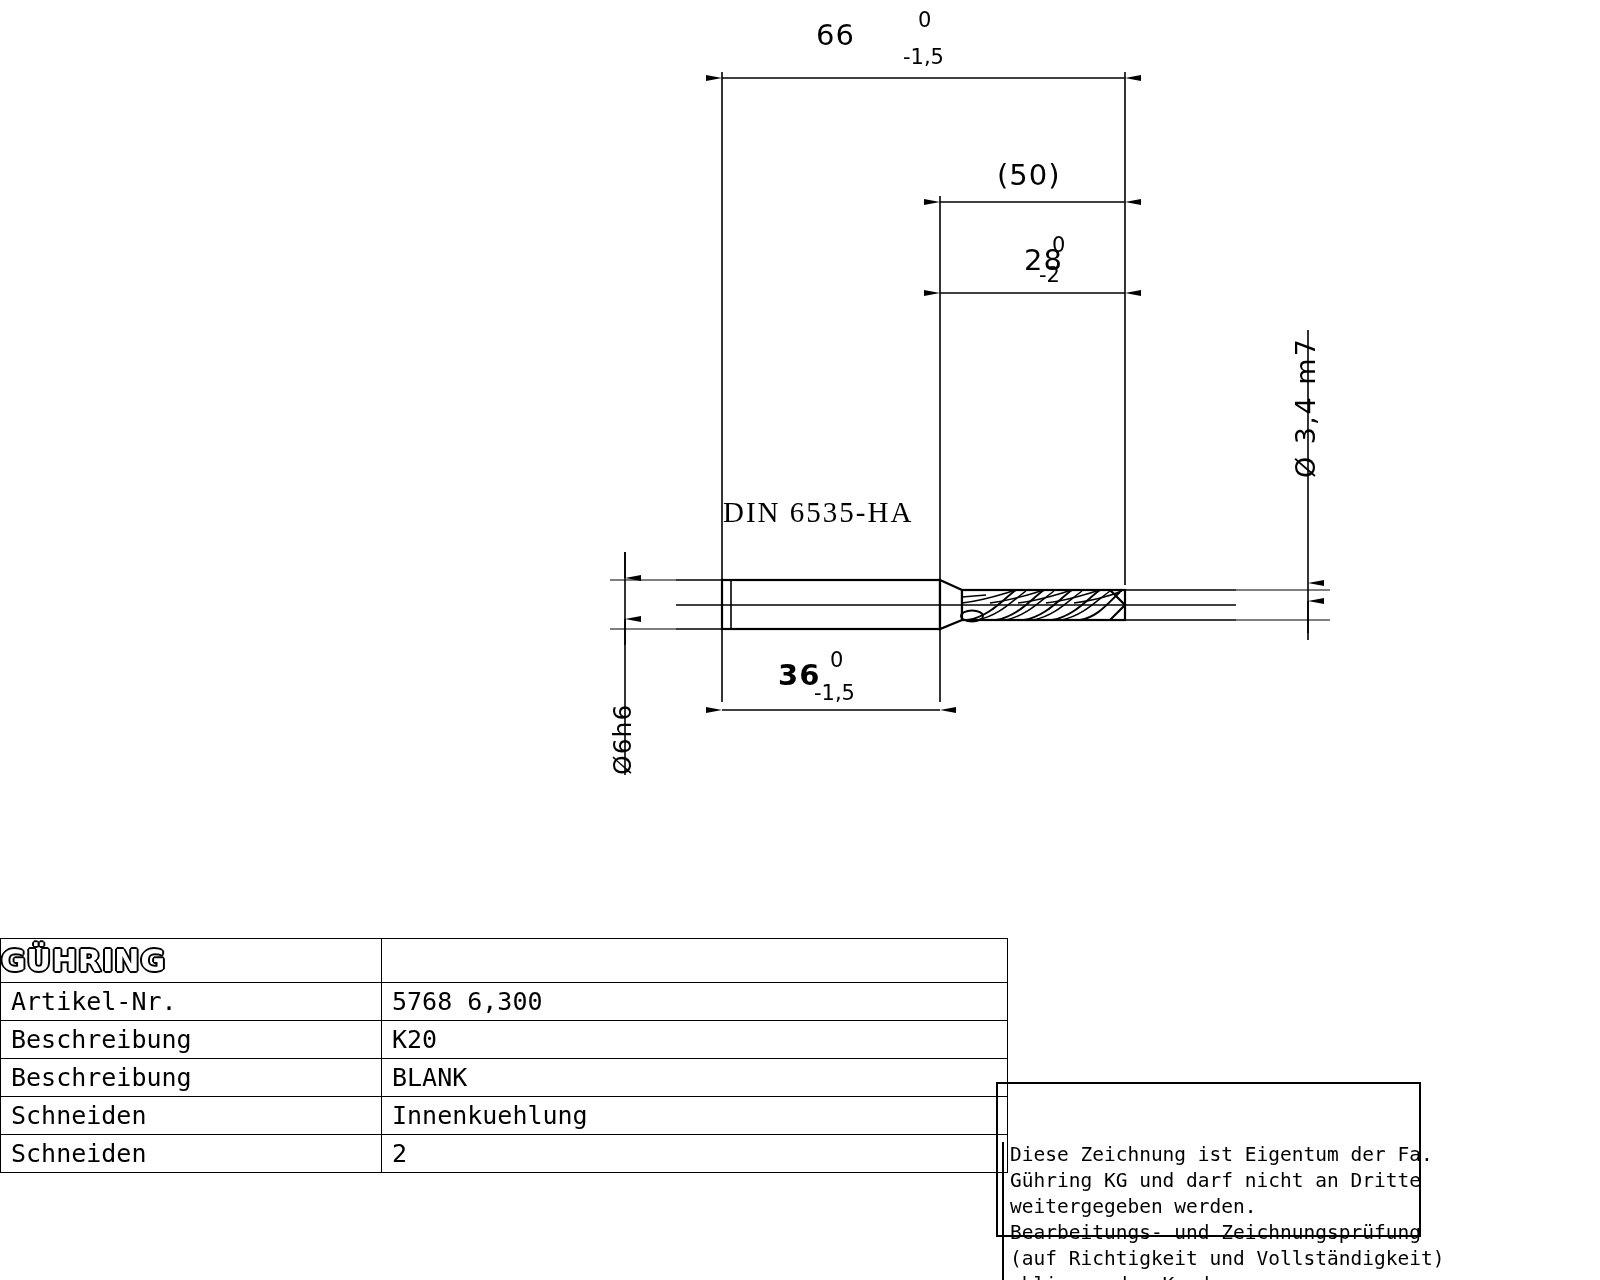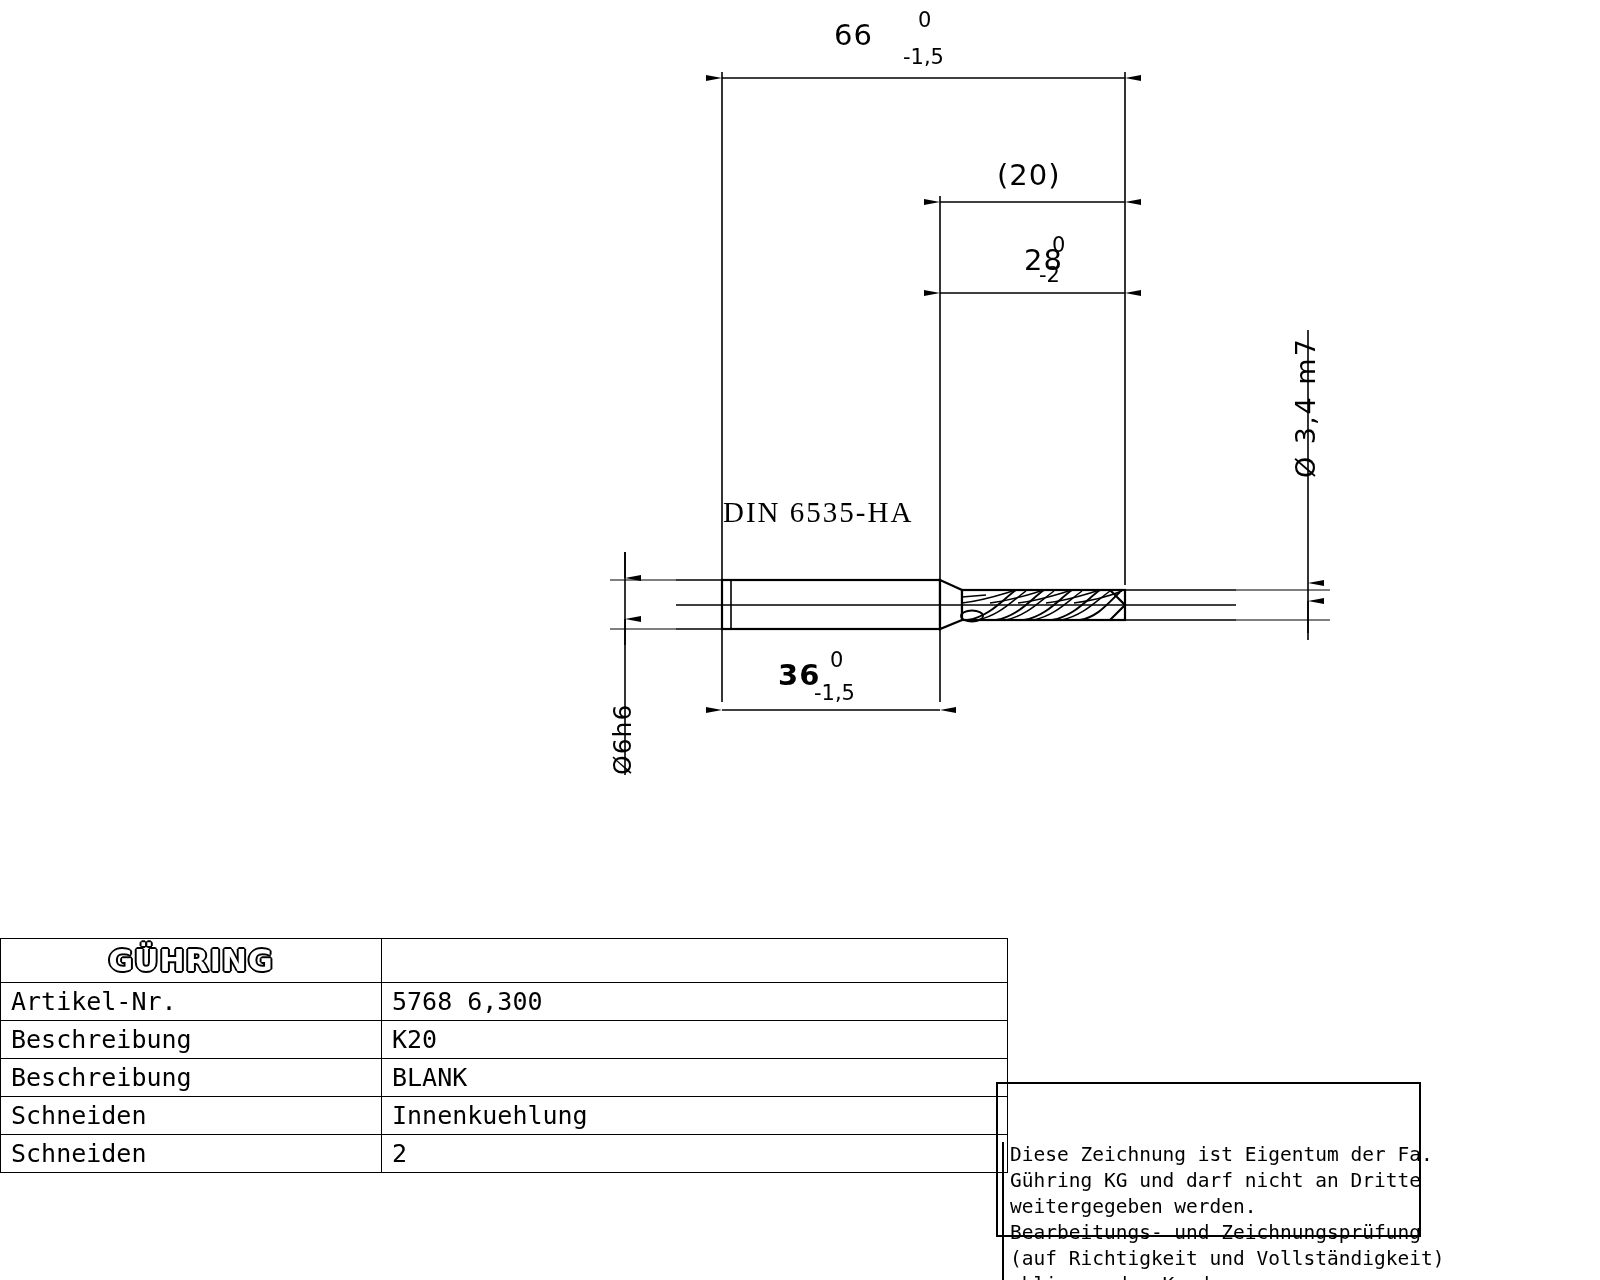--- a/index.html
+++ b/index.html
@@ -18,21 +18,21 @@
             transform-origin:0 0;transform:rotate(-90deg);}
   .din{font-family:Liberation Serif, serif;font-size:29px;letter-spacing:2px;}
 
   
   .tb{position:absolute;left:0px;top:938px;}
   .tb table{border-collapse:collapse;}
   .tb td{border:1.6px solid #000;height:37px;vertical-align:middle;
          font-family:"DejaVu Sans Mono",monospace;font-size:25px;padding:0 0 0 10px;}
   .tb td.c1{width:370px;}
   .tb td.c2{width:615px;}
-  .tb td.logocell{height:43px;text-align:center;padding:0;}
+  .tb td.logocell{height:43px;padding:0;}
   .logo{display:inline-block;font-family:"DejaVu Sans",sans-serif;
         font-size:30px;font-weight:bold;letter-spacing:1px;
         color:#ffffff;
         -webkit-text-stroke:2.4px #000;
         text-shadow:
           2px 0 0 #000, -2px 0 0 #000, 0 2px 0 #000, 0 -2px 0 #000;
         paint-order:stroke fill;}
 
   .notice{position:absolute;left:996px;top:1082px;width:425px;height:155px;
           border:2.5px solid #000;box-sizing:border-box;
@@ -150,25 +150,25 @@
     </g>
 
     <g stroke="#000" stroke-width="1.2">
       <line x1="676" y1="580" x2="722" y2="580"></line>
       <line x1="676" y1="629" x2="722" y2="629"></line>
       <line x1="1125" y1="590" x2="1236" y2="590"></line>
       <line x1="1125" y1="620" x2="1236" y2="620"></line>
     </g>
   </svg>
 
-  <div class="txt dim-main" style="left:834px;top:18px;">66</div>
+  <div class="txt dim-main" style="left:816px;top:18px;">66</div>
   <div class="txt dim-tol" style="left:918px;top:8px;">0</div>
   <div class="txt dim-tol" style="left:903px;top:45px;">-1,5</div>
 
-  <div class="txt dim-main" style="left:997px;top:158px;">(20)</div>
+  <div class="txt dim-main" style="left:997px;top:158px;">(50)</div>
 
   <div class="txt dim-main" style="left:1000px;top:243px;margin-left:24px;">28</div>
   <div class="txt dim-tol" style="left:1052px;top:233px;">0</div>
   <div class="txt dim-tol" style="left:1039px;top:263px;">-2</div>
 
   <div class="txt dim-main" style="left:778px;top:658px;font-weight:bold;">36</div>
   <div class="txt dim-tol" style="left:830px;top:648px;">0</div>
   <div class="txt dim-tol" style="left:814px;top:681px;">-1,5</div>
 
   <div class="txt dim-vert" style="left:1290px;top:478px;">Ø 3,4 m7</div>

